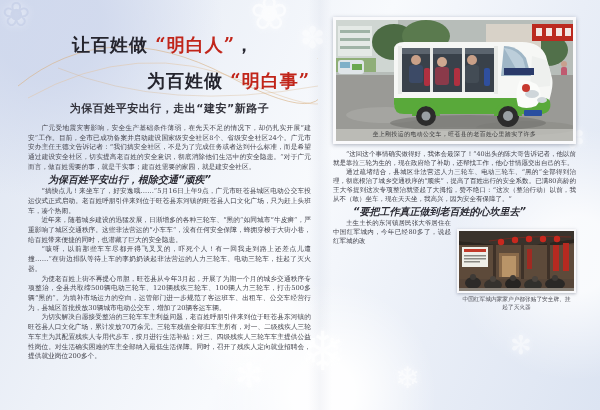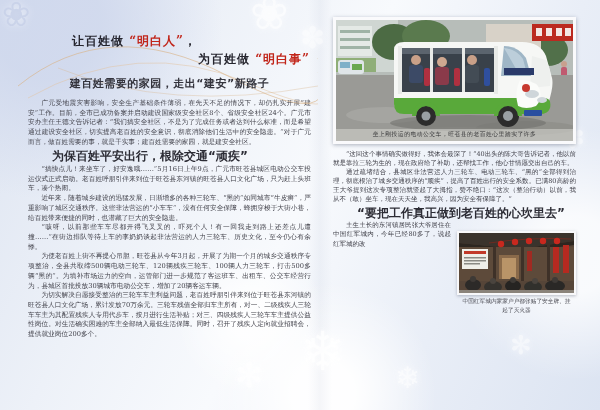--- a/index.html
+++ b/index.html
@@ -12,30 +12,30 @@
       radial-gradient(circle at 8% 6%, rgba(205,214,236,.8) 0 8%, rgba(205,214,236,0) 26%),
       linear-gradient(115deg,#dde4f1 0%,#edf1f8 28%,#f8fafd 50%,#e9eef7 74%,#dce4f2 100%);
   }
   .flower{position:absolute;color:rgba(255,255,255,.85);text-shadow:0 0 6px rgba(255,255,255,.9);z-index:0;}
   .fold{position:absolute;left:308px;top:0;width:24px;height:410px;z-index:0;
     background:linear-gradient(90deg,rgba(120,135,170,0) 0%,rgba(120,135,170,.07) 50%,rgba(120,135,170,0) 100%);}
   
   .page-left{position:absolute;left:28px;top:34px;width:283px;z-index:2;}
   .title-block{position:relative;}
   .arcs{position:absolute;left:-10px;top:-6px;width:300px;height:80px;z-index:0;}
-  .t-line{position:relative;z-index:1;font-size:12px;line-height:1.25;font-weight:bold;color:#25252e;letter-spacing:1px;}
+  .t-line{position:relative;z-index:1;font-size:18px;line-height:1.25;font-weight:bold;color:#25252e;letter-spacing:1px;}
   .t1{padding-left:44px;}
-  .t2{text-align:right;margin-top:3px;padding-right:1px;}
+  .t2{text-align:right;margin-top:13px;padding-right:1px;}
   .red{color:#c1251a;}
   .subtitle{position:relative;z-index:1;margin-top:9px;font-size:11px;font-weight:bold;text-align:center;
     color:#34343d;letter-spacing:.5px;font-family:"DejaVu Sans","Liberation Sans",sans-serif;}
   .body-l{margin-top:8px;font-size:6.7px;line-height:1.45;color:#42424b;text-align:justify;}
   .body-l p{margin:0;text-indent:2em;}
-  .sec-head{font-size:12px;font-weight:bold;color:#2c2c35;margin:5px 0 2px 0;text-indent:0;
-    font-family:"DejaVu Sans","Liberation Sans",sans-serif;}
+  .sec-head{font-size:10px;font-weight:bold;color:#2c2c35;margin:5px 0 2px 0;text-indent:0;
+    font-family:"DejaVu Sans","Liberation Sans",sans-serif;font-style:italic;}
   
   .photo-top{position:absolute;left:333px;top:17px;width:237px;height:121px;margin:0;padding:0;
     border:3px solid #fafafc;box-shadow:0 1px 4px rgba(60,70,95,.4);background:#888;z-index:2;}
   .photo-top svg{display:block;width:237px;height:121px;}
   .cap-overlay{position:absolute;left:0;bottom:0;width:100%;box-sizing:border-box;padding:1px 4px 2px;
     background:rgba(215,215,210,.55);color:#2e2e30;font-size:5.8px;text-align:center;letter-spacing:.5px;}
   .body-r{position:absolute;left:333px;top:150px;width:243px;font-size:6.5px;line-height:1.4;
     color:#42424b;text-align:justify;z-index:2;}
   .body-r p{margin:0;text-indent:2em;}
   .photo-bottom{float:right;width:119px;margin:2px 0 3px 6px;}
@@ -63,29 +63,29 @@
 
   <section class="page-left">
     <div class="title-block">
       <svg class="arcs" viewBox="0 0 300 80" aria-hidden="true">
         <path d="M0,58 Q 90,-15 210,48 T 300,30" fill="none" stroke="#d9b488" stroke-width="0.8" opacity=".8"></path>
         <path d="M10,70 Q 120,8 230,55 T 300,44" fill="none" stroke="#e2c29e" stroke-width="0.7" opacity=".7"></path>
         <path d="M40,40 Q 150,85 300,58" fill="none" stroke="#d9b488" stroke-width="0.6" opacity=".6"></path>
       </svg>
       <div class="t-line t1"><span>让百姓做</span> <span class="red">“明白人”</span><span>，</span></div>
       <div class="t-line t2"><span>为百姓做</span> <span class="red">“明白事”</span></div>
-      <div class="subtitle">建百姓需要的家园，走出“建安”新路子</div>
+      <div class="subtitle">为保百姓平安出行，走出“建安”新路子</div>
     </div>
 
     <div class="body-l">
       <p>广元受地震灾害影响，安全生产基础条件薄弱，在先天不足的情况下，却仍扎实开展“建安”工作。目前，全市已成功备案并启动建设国家级安全社区8个、省级安全社区24个。广元市安办主任王德文告诉记者：“我们搞安全社区，不是为了完成任务或者达到什么标准，而是希望通过建设安全社区，切实提高老百姓的安全意识，彻底消除他们生活中的安全隐患。”对于广元而言，做百姓需要的事，就是干实事；建百姓需要的家园，就是建安全社区。</p>
       <p class="sec-head">为保百姓平安出行，根除交通“顽疾”</p>
       <p>“搞快点儿！来坐车了，好安逸哦……”5月16日上午9点，广元市旺苍县城区电动公交车投运仪式正式启动。老百姓呼朋引伴来到位于旺苍县东河镇的旺苍县人口文化广场，只为赶上头班车，凑个热闹。</p>
       <p>近年来，随着城乡建设的迅猛发展，日渐增多的各种三轮车、“黑的”如同城市“牛皮癣”，严重影响了城区交通秩序。这些非法营运的“小车车”，没有任何安全保障，蜂拥穿梭于大街小巷，给百姓带来便捷的同时，也潜藏了巨大的安全隐患。</p>
-      <p>“咳呀，以前那些车车尽都开得飞叉叉的，吓死个人！有一回我走到路上还差点儿遭撞……”在街边排队等待上车的李奶奶谈起非法营运的人力三轮车、历史文化，至今仍心有余悸。</p>
+      <p>“咳呀，以前那些车车尽都开得飞叉叉的，吓死个人！有一回我走到路上还差点儿遭撞……”在街边排队等待上车的李奶奶谈起非法营运的人力三轮车、电动三轮车，挂起了灭火器。</p>
       <p>为使老百姓上街不再提心吊胆，旺苍县从今年3月起，开展了为期一个月的城乡交通秩序专项整治，全县共取缔500辆电动三轮车、120辆残疾三轮车、100辆人力三轮车，打击500多辆“黑的”。为填补市场运力的空白，运管部门进一步规范了客运班车、出租车、公交车经营行为，县城区首批投放30辆城市电动公交车，增加了20辆客运车辆。</p>
       <p>为切实解决自愿接受整治的三轮车车主利益问题，老百姓呼朋引伴来到位于旺苍县东河镇的旺苍县人口文化广场，累计发放70万余元。三轮车残值全部归车主所有，对一、二级残疾人三轮车车主为其配置残疾人专用代步车，按月进行生活补贴；对三、四级残疾人三轮车车主提供公益性岗位。对生活确实困难的车主全部纳入最低生活保障。同时，召开了残疾人定向就业招聘会，提供就业岗位200多个。</p>
     </div>
   </section>
   <div class="pagenum" id="pn-left">32</div>
 
   <figure class="photo-top">
     <svg viewBox="0 0 237 121">
 
       <rect x="0" y="0" width="237" height="60" fill="#b7bdb9"></rect>

